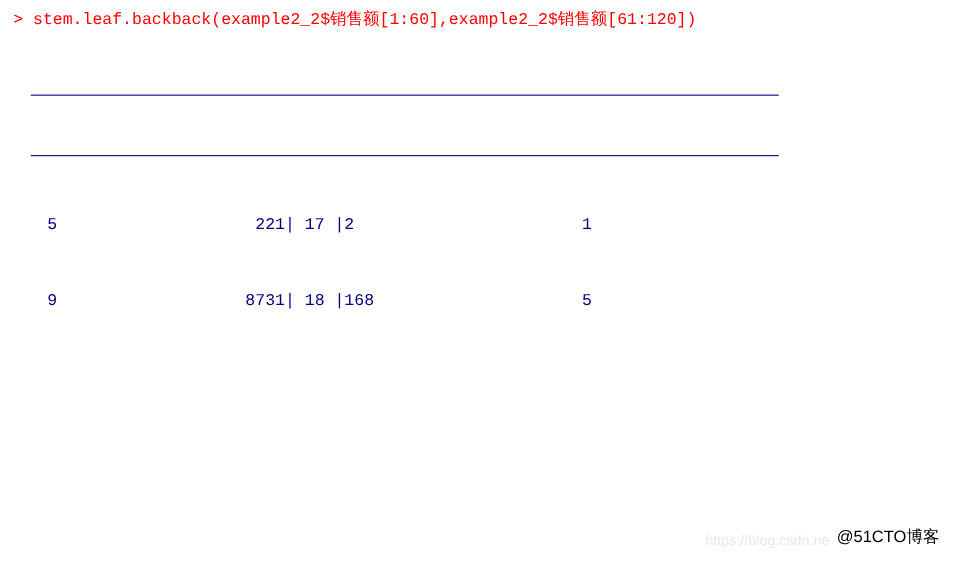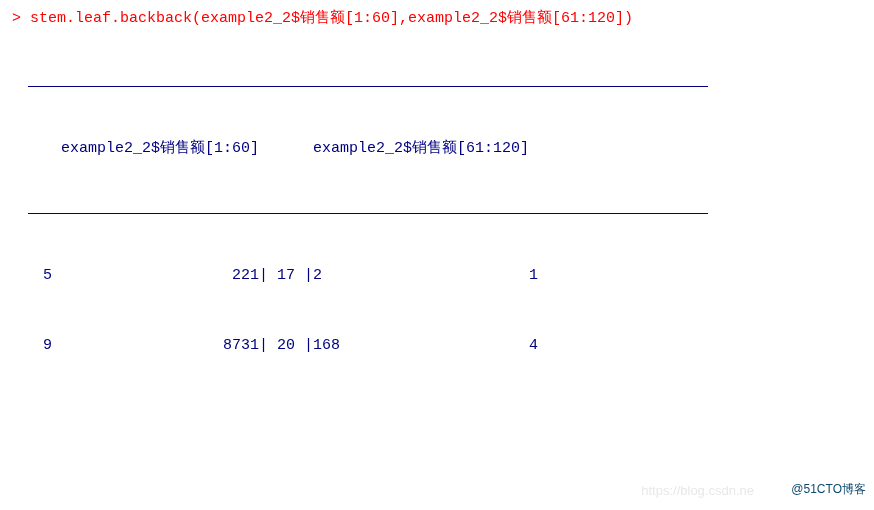--- a/index.html
+++ b/index.html
@@ -27,45 +27,44 @@
     .hr-line {
       border-top: 1px solid #000080;
       margin: 4px 0 4px 12px;
       width: 680px;
     }
     .row { white-space: pre; }
     .header-row { white-space: pre; margin-bottom: 2px; }
     .watermark {
       position: absolute;
       bottom: 12px;
-      right: 8px;
-      color: #0c4a6e;
+      right: 20px;
+      color: #000000;
       font-family: sans-serif;
-      font-size: 12px;
+      font-size: 15px;
     }
     .watermark-left {
       position: absolute;
       bottom: 12px;
       right: 120px;
       color: #e8e8e8;
       font-family: sans-serif;
       font-size: 13px;
     }
   </style>
 </head>
 <body>
 
 <div class="prompt-line">&gt; stem.leaf.backback(example2_2$销售额[1:60],example2_2$销售额[61:120])</div>
 
 <div class="output">
   <div class="hr-line"></div>
-  <div class="header-row">     example2_2$销售额[1:60]      example2_2$销售额[61:120]</div>
   <div class="hr-line"></div>
   <div class="row">   5                    221| 17 |2                       1</div>
-  <div class="row">   9                   8731| 20 |168                     4</div>
+  <div class="row">   9                   8731| 18 |168                     5</div>
   
   
   
   
   
   
   
   
   
   

